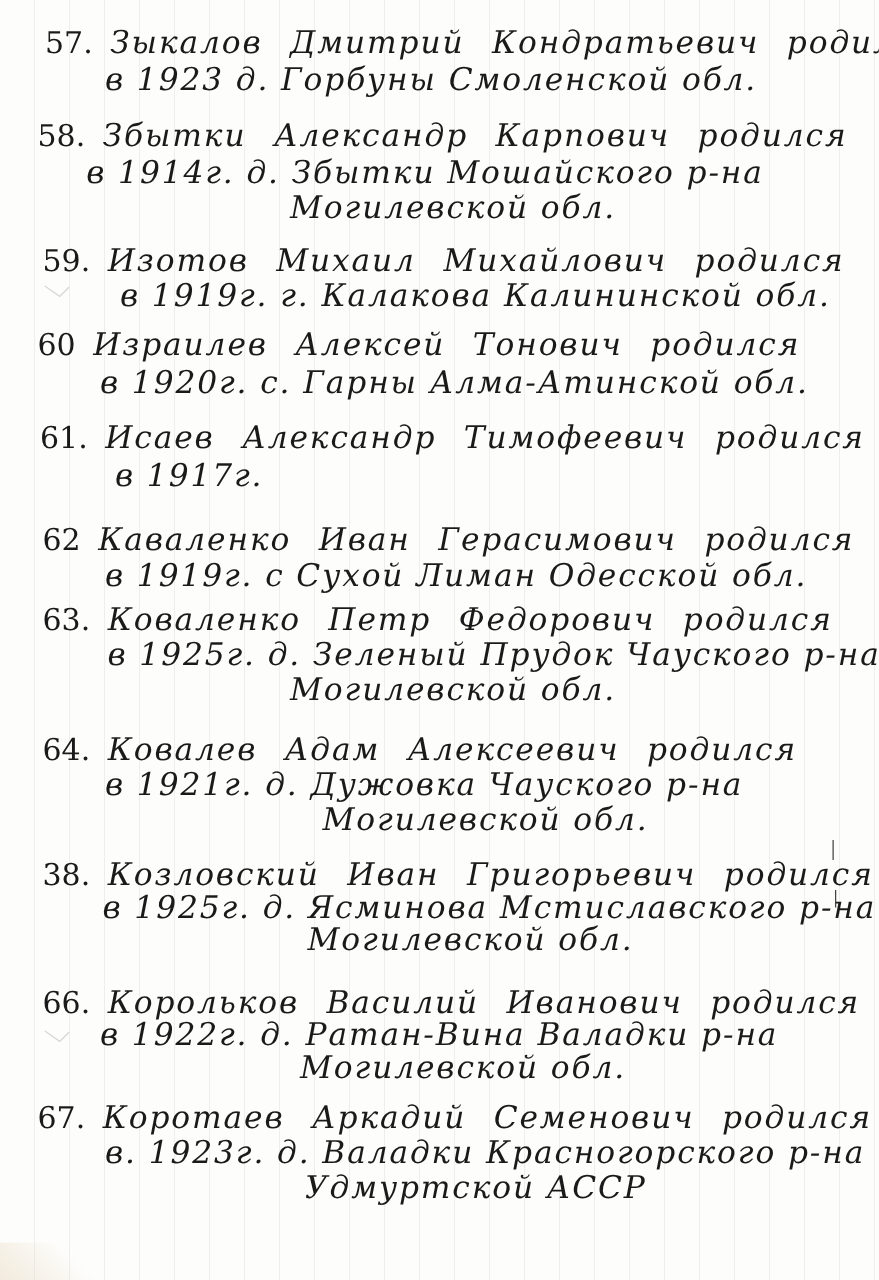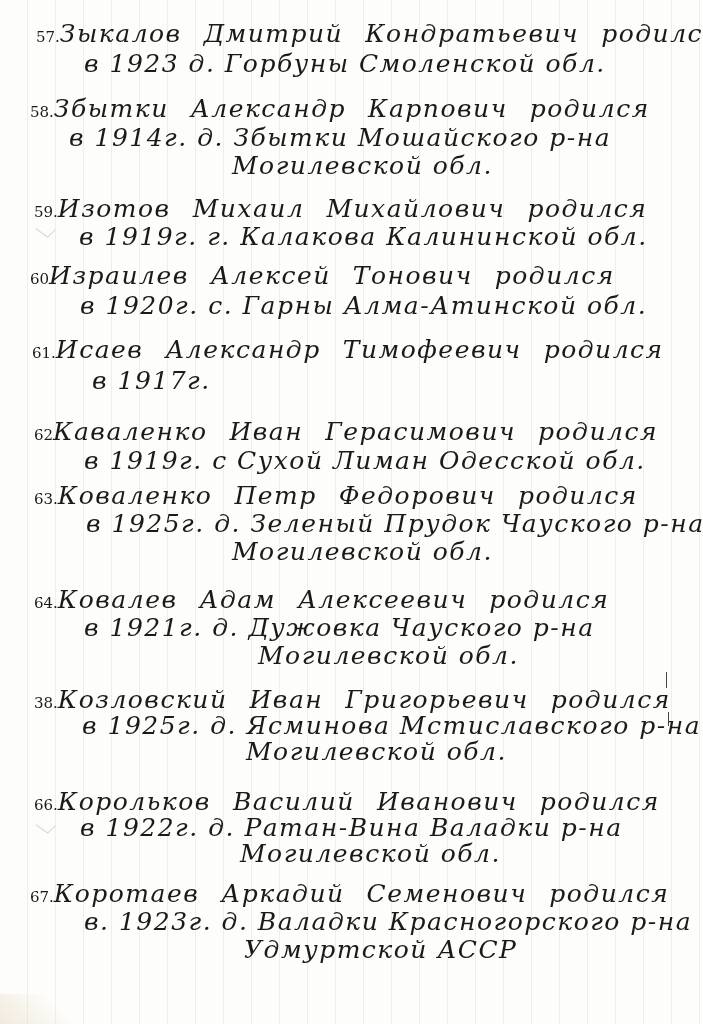--- a/index.html
+++ b/index.html
@@ -39,22 +39,22 @@
       position: absolute;
       white-space: nowrap;
       font-style: italic;
       font-size: 25px;
       letter-spacing: 1.5px;
       line-height: 28px;
     }
     .num {
       display: inline-block;
       font-style: normal;
-      font-size: 15px;
-      margin-right: 0;
+      font-size: 24px;
+      margin-right: 14px;
       letter-spacing: 0;
     }
     .word { margin-right: 22px; }
     .tick {
       position: absolute;
       left: 40px;
       width: 10px;
       height: 14px;
       border-left: 1.5px solid rgba(180,180,180,0.55);
       border-bottom: 1.5px solid rgba(180,180,180,0.55);
@@ -85,21 +85,21 @@
   </div>
   <div class="line" style="left:69px; top:124px;">в 1914г. д. Збытки Мошайского р-на</div>
   <div class="line" style="left:232px; top:152px;">Могилевской обл.</div>
 </div>
 
 <div class="entry">
   <div class="tick" style="top:222px;"></div>
   <div class="line" style="left:34px; top:195px;">
     <span class="num">59.</span><span class="word">Изотов</span><span class="word">Михаил</span><span class="word">Михайлович</span><span>родился</span>
   </div>
-  <div class="line" style="left:79px; top:223px;">в 1919г. г. Калакова Калининской обл.</div>
+  <div class="line" style="left:96px; top:223px;">в 1919г. г. Калакова Калининской обл.</div>
 </div>
 
 <div class="entry">
   <div class="line" style="left:30px; top:262px;">
     <span class="num">60</span><span class="word">Израилев</span><span class="word">Алексей</span><span class="word">Тонович</span><span>родился</span>
   </div>
   <div class="line" style="left:80px; top:292px;">в 1920г. с. Гарны Алма-Атинской обл.</div>
 </div>
 
 <div class="entry">

